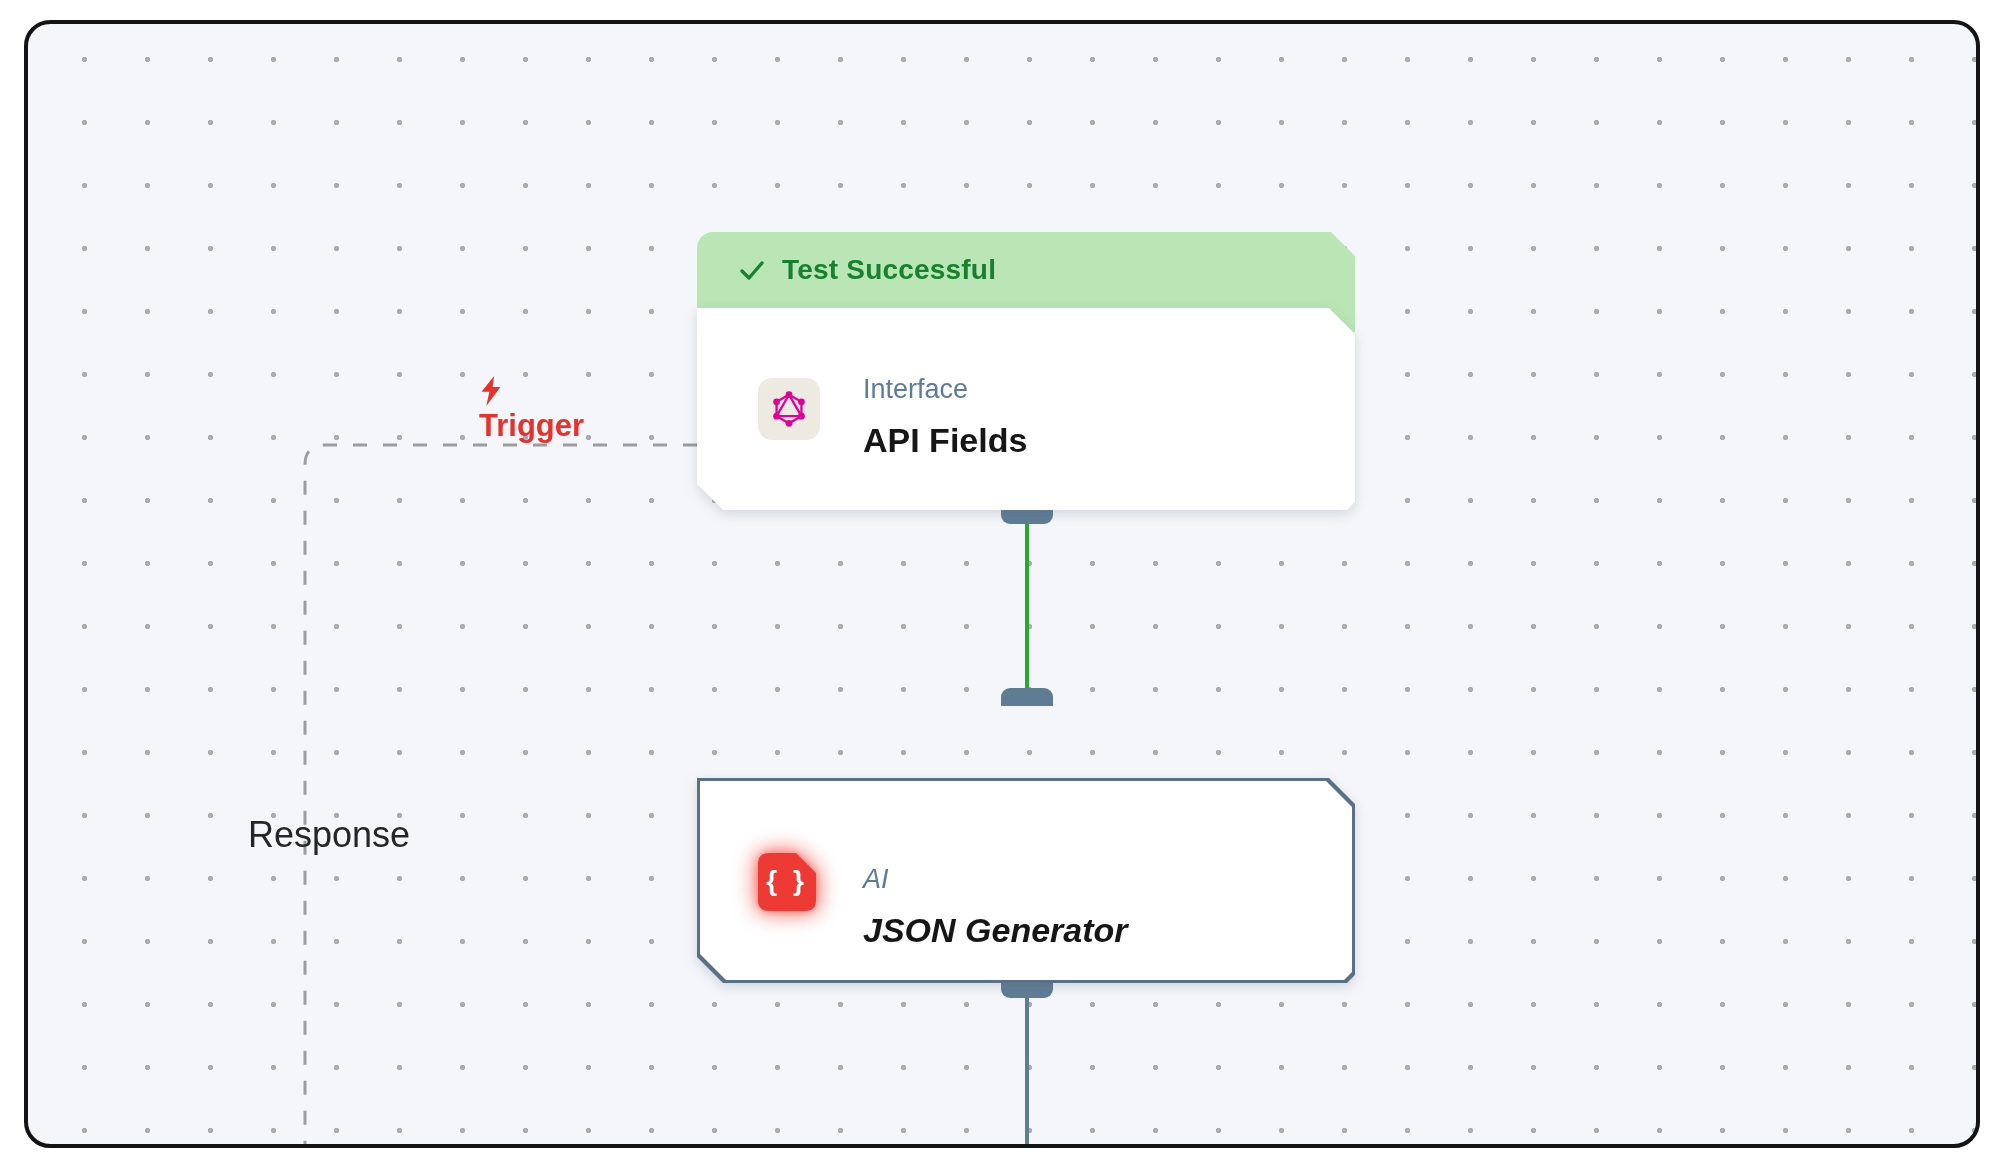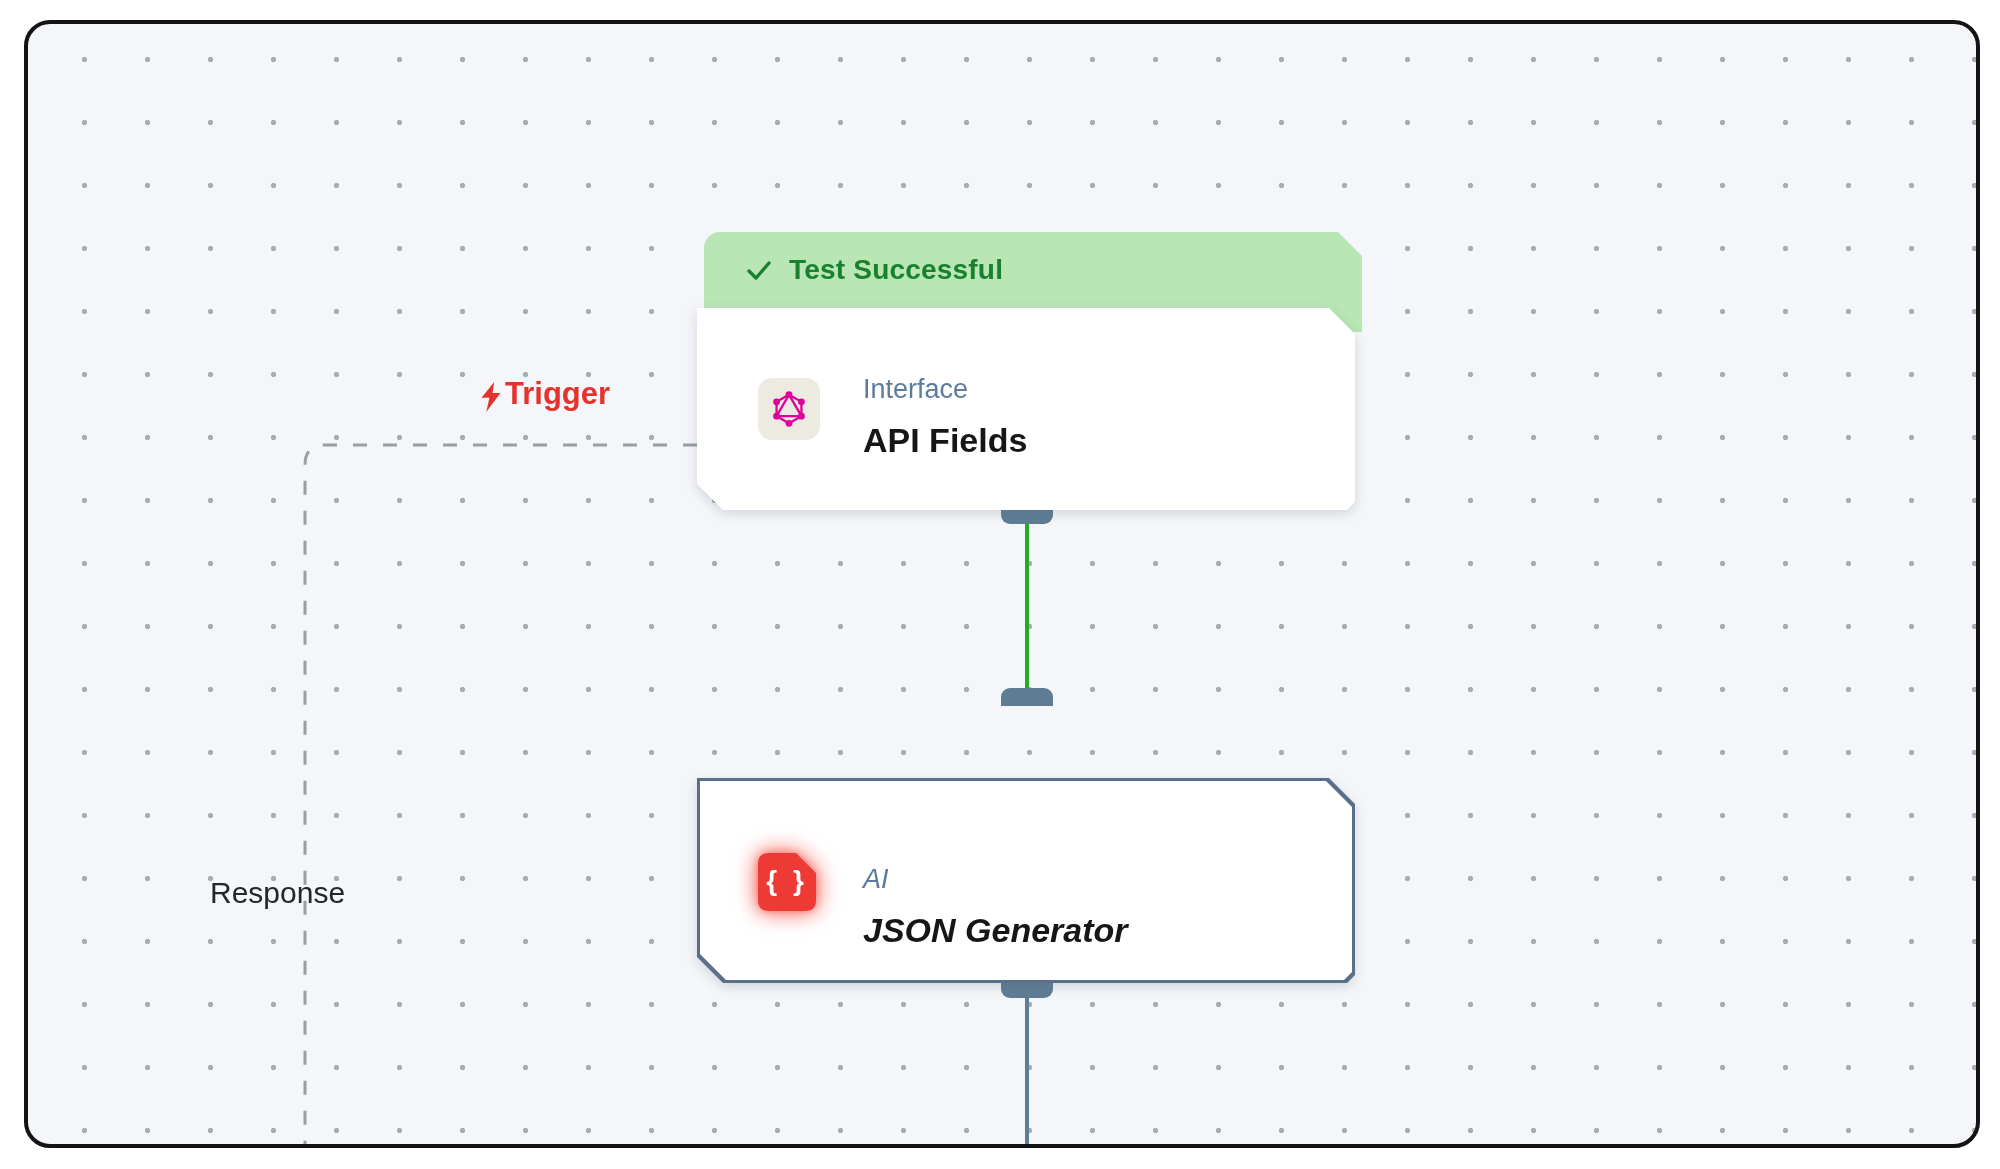--- a/index.html
+++ b/index.html
@@ -19,21 +19,20 @@
     background-size:63px 63px;background-position:25px 4px;overflow:hidden;
   }
   .canvas{position:absolute;inset:0;}
   .edges{position:absolute;left:0;top:0;width:1948px;height:1120px;}
 
   
   .node-banner{
     position:absolute;left:669px;width:658px;height:100px;
     clip-path:polygon(0 0,calc(100% - 24px) 0,100% 24px,100% 100%,0 100%);
     border-top-left-radius:16px;
-    margin-left:7px;
   }
   .banner-green{top:208px;background:var(--green-banner);}
   .banner-yellow{top:679px;background:var(--yellow-banner);}
   .banner-row{height:76px;display:flex;align-items:center;padding-left:40px;gap:15px;}
   .banner-label{font-size:28px;font-weight:700;letter-spacing:.2px;}
   .banner-green .banner-label{color:var(--green-text);}
   .banner-yellow .banner-label{color:var(--yellow-text);}
 
   .card-shadow{position:absolute;left:669px;width:658px;filter:drop-shadow(0 4px 6px rgba(90,100,120,.22));}
   .card-shape{
@@ -61,24 +60,24 @@
     color:#ffffff;font-size:28px;font-weight:700;letter-spacing:4px;padding-bottom:2px;}
 
   
   .tab{position:absolute;left:973px;width:52px;background:var(--connector);}
   .tab-bottom{border-radius:0 0 9px 9px;height:16px;}
   .tab-top{border-radius:9px 9px 0 0;height:18px;}
   .tab-out-api{top:484px;}
   .tab-in-json{top:664px;}
   .tab-out-json{top:957px;height:17px;}
 
-  .trigger-label{position:absolute;left:451px;top:352px;display:flex;align-items:flex-end;gap:2px;
-    color:var(--red);font-size:31px;font-weight:700;}
-  .response-label{position:absolute;left:182px;top:852px;width:200px;text-align:left;
-    color:#23262a;font-size:30px;font-weight:400;}
+  .trigger-label{position:absolute;left:451px;top:352px;display:flex;align-items:flex-start;gap:2px;
+    color:var(--red);font-size:31px;font-weight:700;flex-direction:column;}
+  .response-label{position:absolute;left:182px;top:790px;width:200px;text-align:right;
+    color:#23262a;font-size:36px;font-weight:400;}
 </style>
 </head>
 <body>
 
 <div class="frame">
   <div class="canvas">
 
     <svg class="edges" viewBox="0 0 1948 1120">
       <path d="M669 421 H297 Q277 421 277 441 V1120" fill="none" stroke="#9a9da1" stroke-width="3" stroke-dasharray="14 16"></path>
       <path d="M999 496 V668" fill="none" stroke="#27a92b" stroke-width="4"></path>

